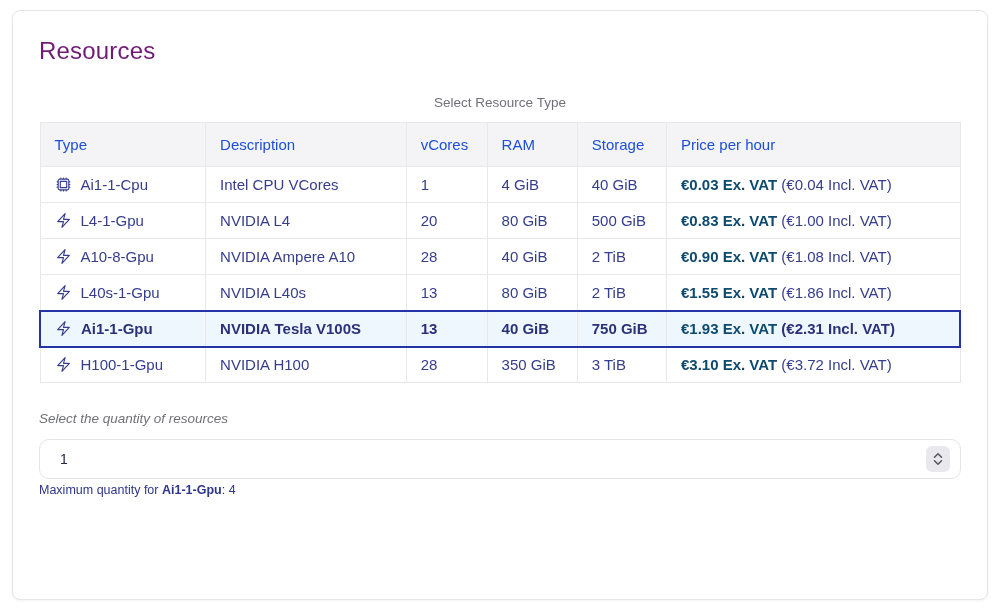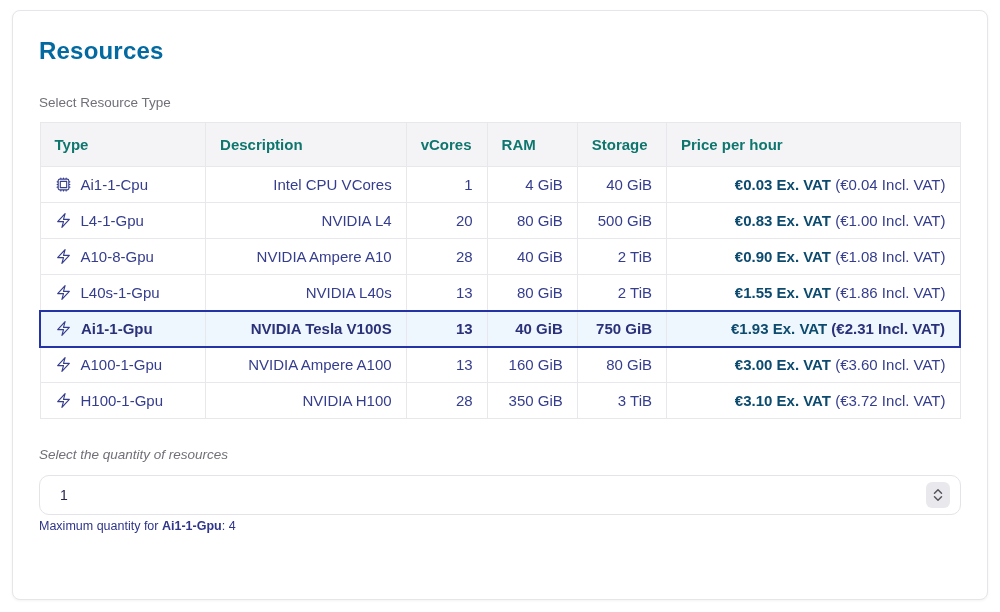--- a/index.html
+++ b/index.html
@@ -13,56 +13,55 @@
     left: 12px; top: 10px;
     width: 976px; height: 590px;
     background: #ffffff;
     border: 1px solid #e6e6ea;
     border-radius: 8px;
     box-shadow: 0 1px 3px rgba(0,0,0,0.05);
     padding: 26px 26px 0 26px;
   }
   .page-title {
     font-size: 24px;
-    font-weight: 700;
-    color: #0369a1;
+    font-weight: 400;
+    color: #701a75;
     letter-spacing: 0.2px;
   }
   .section-label {
     font-size: 13.5px;
     color: #707079;
   }
-  .label-resource-type { margin-top: 30px; }
+  .label-resource-type { margin-top: 30px; text-align: center; }
   .label-quantity { margin-top: 28px; font-style: italic; }
 
   table.resources {
     margin-top: 12px;
     width: 100%;
     border-collapse: collapse;
     table-layout: fixed;
   }
   table.resources th, table.resources td {
     border: 1px solid #e8e8ec;
     text-align: left;
     padding: 0 14px;
     font-size: 15px;
     white-space: nowrap;
     overflow: hidden;
   }
   table.resources th {
     height: 44px;
     background: #f4f4f6;
-    color: #0f766e;
-    font-weight: 700;
+    color: #1d4ed8;
+    font-weight: 400;
   }
   table.resources td {
     height: 36px;
     background: #ffffff;
     color: #353d8d;
-    text-align: right;
   }
   .col-type    { width: 18%;   }
   .col-desc    { width: 21.8%; }
   .col-vcores  { width: 8.8%;  }
   .col-ram     { width: 9.8%;  }
   .col-storage { width: 9.7%;  }
   .col-price   { width: auto;  }
 
   td.c-type { padding-left: 12px; }
   .type-flex { display: flex; align-items: center; gap: 9px; }
@@ -243,37 +242,20 @@
         <td class="c-price"><strong>€1.93 Ex. VAT</strong><span> (€2.31 Incl. VAT)</span></td>
       </tr>
       <tr>
         <td class="c-type">
             <span class="type-flex">
               <span class="icon">
                 <svg viewBox="0 0 24 24">
                   <use href="#def-bolt"></use>
                 </svg>
               </span>
-              <span>A100-1-Gpu</span>
-            </span>
-          </td>
-        <td>NVIDIA Ampere A100</td>
-        <td>13</td>
-        <td>160 GiB</td>
-        <td>80 GiB</td>
-        <td class="c-price"><strong>€3.00 Ex. VAT</strong><span> (€3.60 Incl. VAT)</span></td>
-      </tr>
-      <tr>
-        <td class="c-type">
-            <span class="type-flex">
-              <span class="icon">
-                <svg viewBox="0 0 24 24">
-                  <use href="#def-bolt"></use>
-                </svg>
-              </span>
               <span>H100-1-Gpu</span>
             </span>
           </td>
         <td>NVIDIA H100</td>
         <td>28</td>
         <td>350 GiB</td>
         <td>3 TiB</td>
         <td class="c-price"><strong>€3.10 Ex. VAT</strong><span> (€3.72 Incl. VAT)</span></td>
       </tr>
     </tbody>

